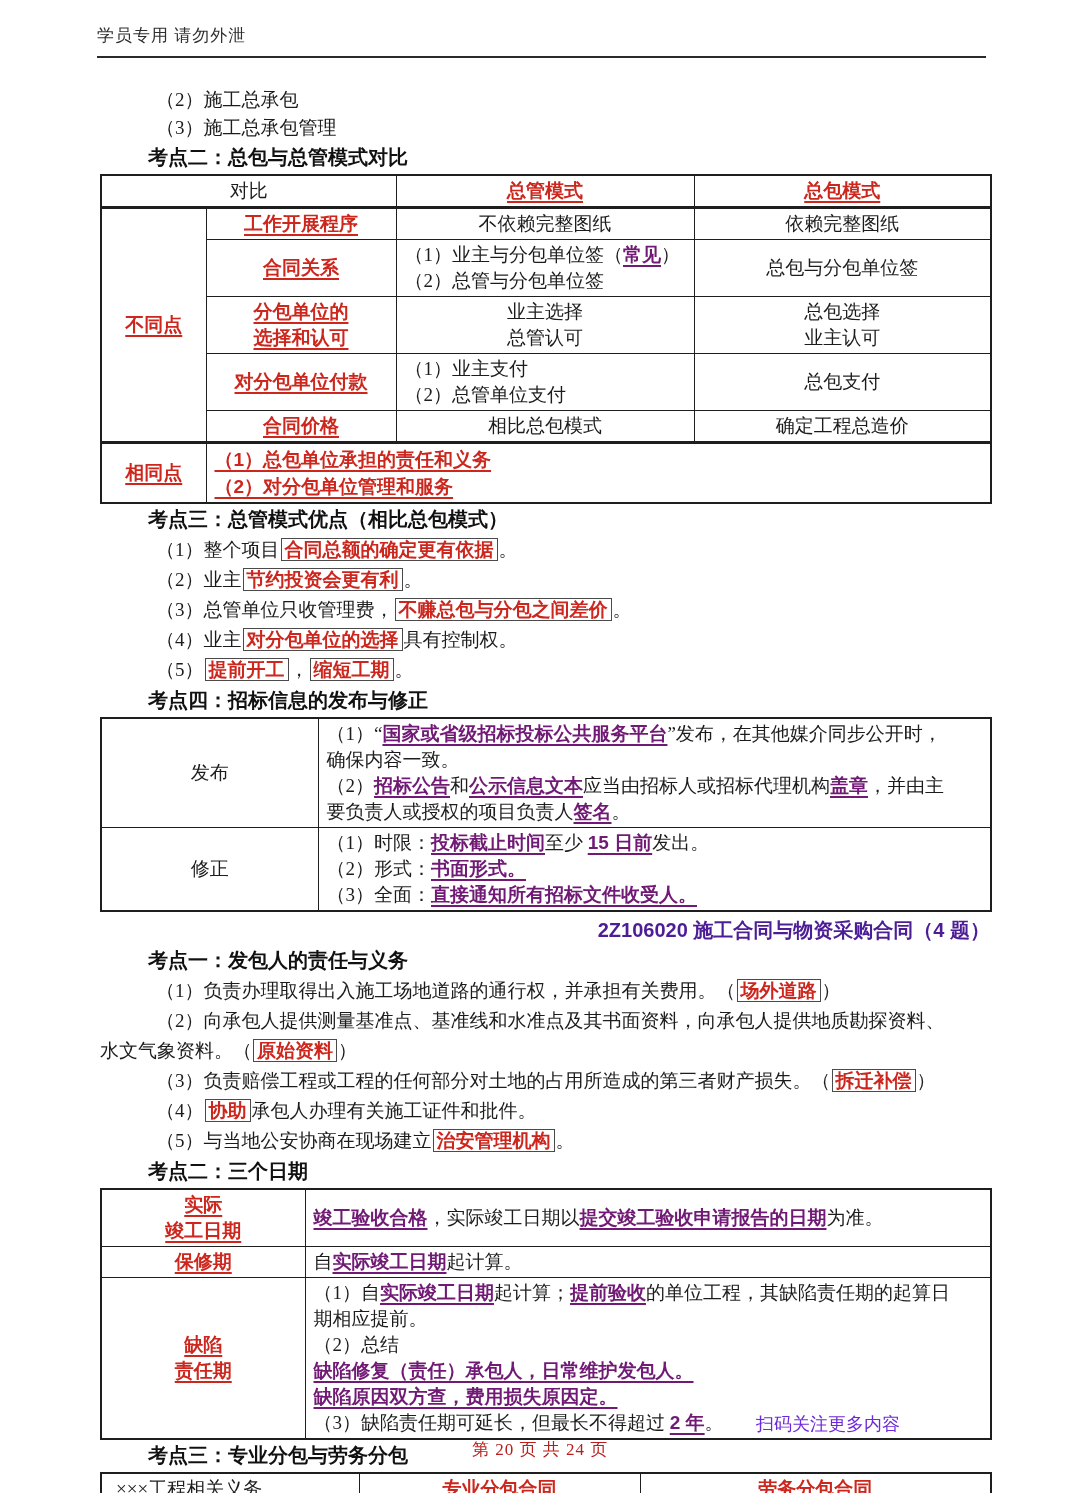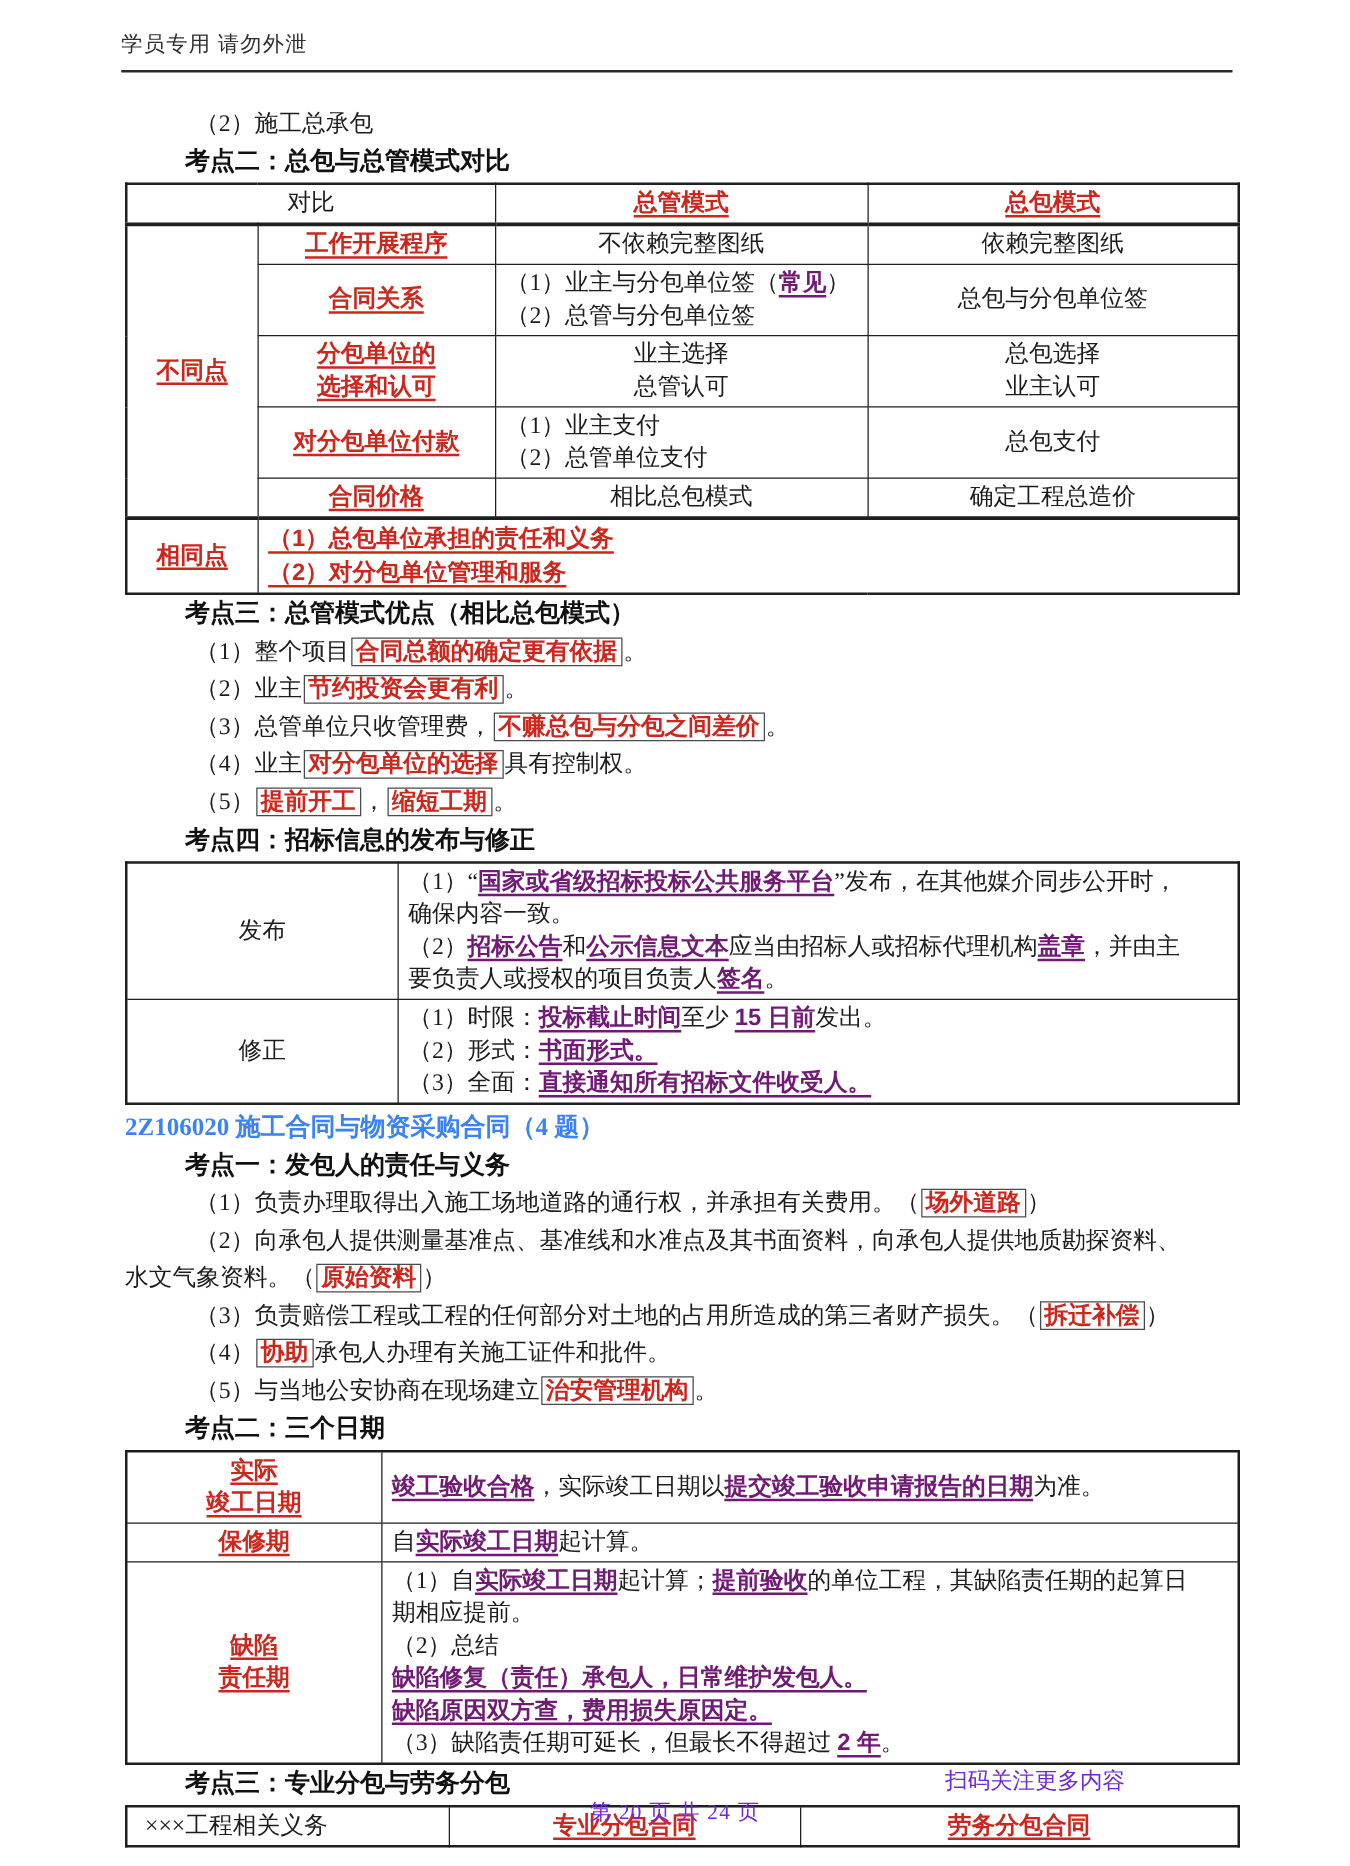--- a/index.html
+++ b/index.html
@@ -5,22 +5,22 @@
   html,body{margin:0;padding:0;background:#ffffff;}
   .page{position:relative;width:1080px;height:1493px;background:#fff;overflow:hidden;
         font-family:"Liberation Serif","DejaVu Serif",serif;color:#1c1c1c;font-size:19px;}
   .doc-header{position:absolute;left:97px;right:94px;top:24px;border-bottom:2px solid #2a2a2a;
         padding-bottom:9px;font-size:17px;color:#2f2f2f;letter-spacing:1px;}
   .content{position:absolute;left:100px;top:86px;width:890px;}
   .para{line-height:28px;}
   .ind{padding-left:56px;}
   .kd{font-family:"Liberation Sans","DejaVu Sans",sans-serif;font-weight:bold;font-size:20px;
       line-height:26px;padding-left:48px;margin:2px 0 3px 0;color:#111;}
-  .sec-title{font-family:Liberation Serif, serif;font-weight:bold;font-size:20px;
-      text-align:left;line-height:30px;margin:3px 0 2px 0;color:#3b82f6;}
+  .sec-title{font-family:Liberation Sans, sans-serif;font-weight:bold;font-size:20px;
+      text-align:right;line-height:30px;margin:3px 0 2px 0;color:#4c1d95;}
   .line{line-height:30px;}
 
   
   .seg-p{color:#1c1c1c;}
   .seg-r{color:#701a75;font-weight:bold;font-family:"Liberation Sans","DejaVu Sans",sans-serif;
          text-decoration:underline;text-decoration-thickness:2px;text-underline-offset:4px;}
   .seg-x{color:#cc261d;font-weight:bold;font-family:"Liberation Sans","DejaVu Sans",sans-serif;
          border:1.5px solid #4a4a4a;padding:0 3px;margin:0 1px;}
 
   
@@ -33,34 +33,35 @@
          text-align:center;}
   .red-label div, .red-label span{text-decoration:underline;text-decoration-thickness:2px;text-underline-offset:4px;}
   .thickb{border-bottom-width:3px;}
   .thickt{border-top-width:3px;}
   .cellline{line-height:26px;}
   .same-line{color:#cc261d;font-weight:bold;font-family:"Liberation Sans","DejaVu Sans",sans-serif;
          text-decoration:underline;text-decoration-thickness:2px;text-underline-offset:4px;line-height:27px;}
 
   .footer-scan{position:absolute;left:756px;top:1412px;font-size:18px;color:#6d28d9;}
   .footer-page{position:absolute;left:0;width:1080px;top:1438px;text-align:center;font-size:17px;
-         color:#6d28d9;letter-spacing:1px;}
+         color:#b91c1c;letter-spacing:1px;}
 </style>
 </head>
 <body>
 
 <div class="page">
 
   <div class="doc-header">
     <span>学员专用 请勿外泄</span>
   </div>
 
   <div class="content">
 
     <div class="para ind">（2）施工总承包</div>
+    <div class="para ind">（3）施工总承包管理</div>
 
     <div class="kd">考点二：总包与总管模式对比</div>
 
     <table class="t-outer">
       <colgroup>
           <col style="width:105px">
           <col style="width:190px">
           <col style="width:298px">
           <col style="width:297px">
         </colgroup>

